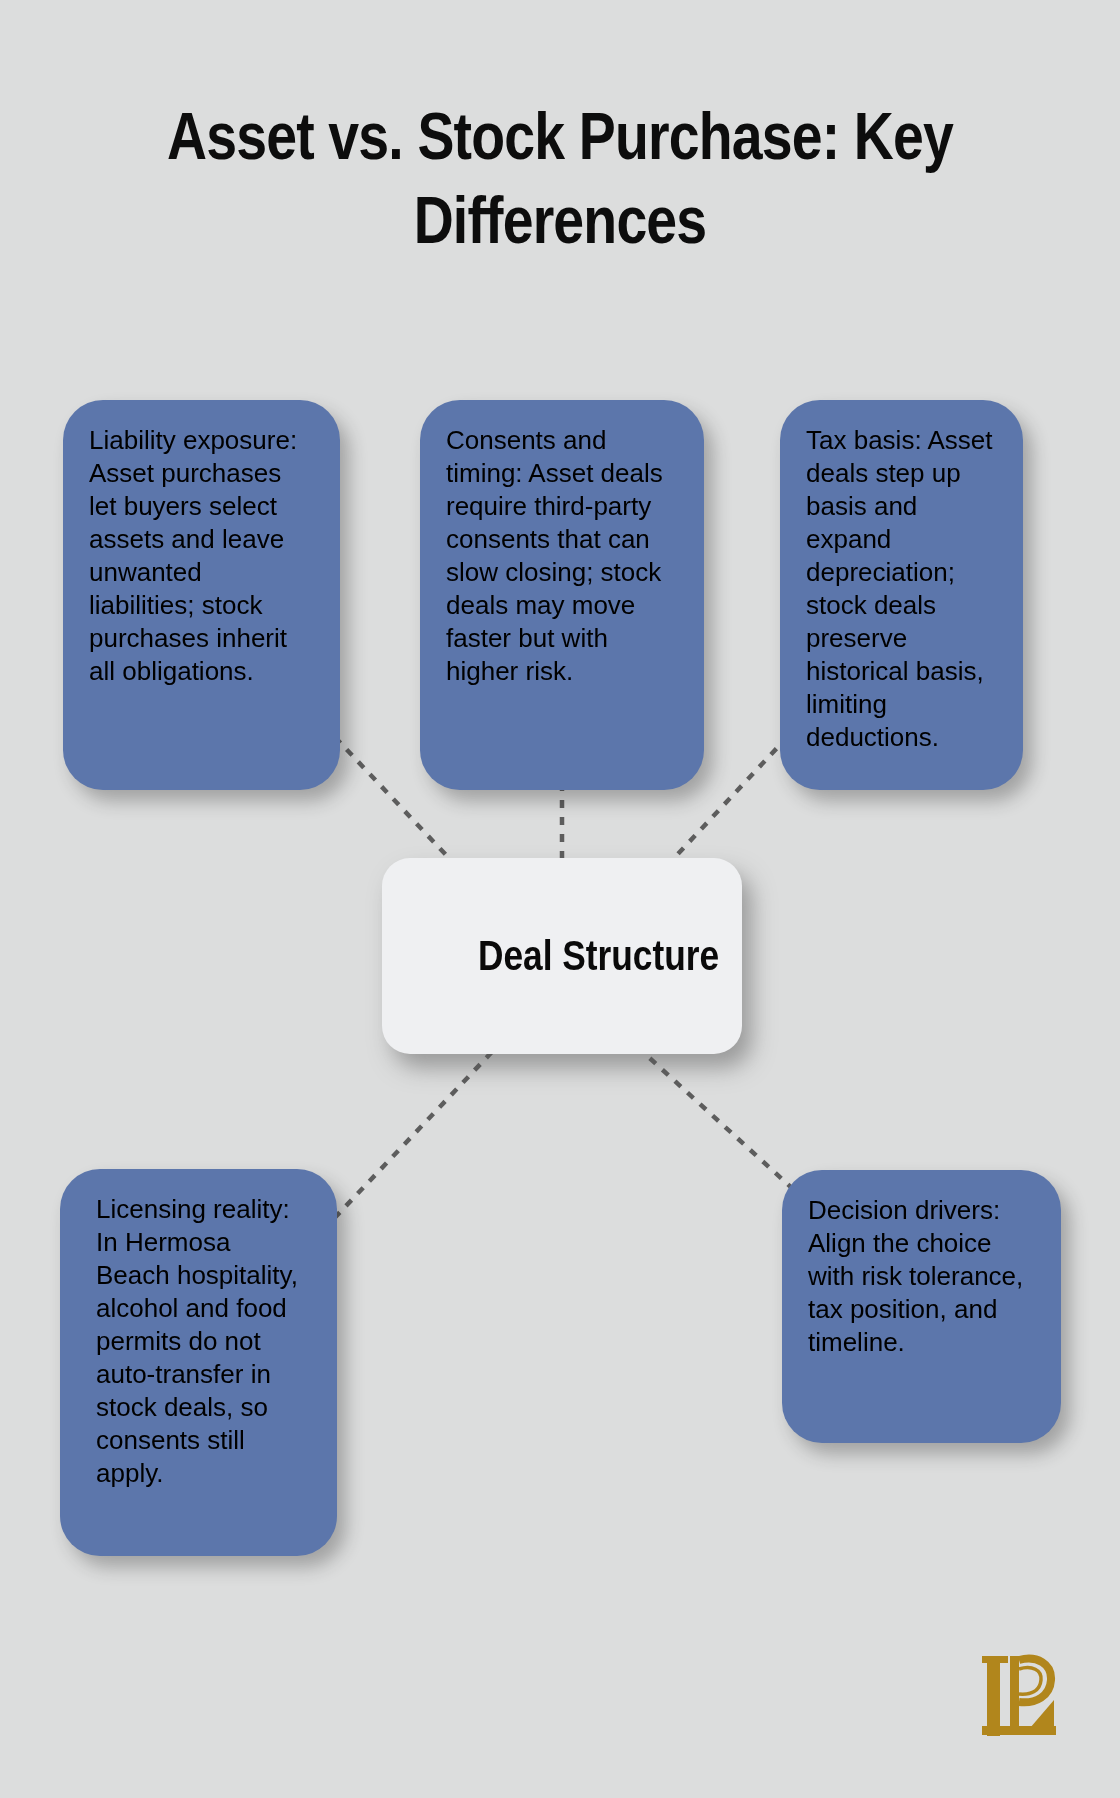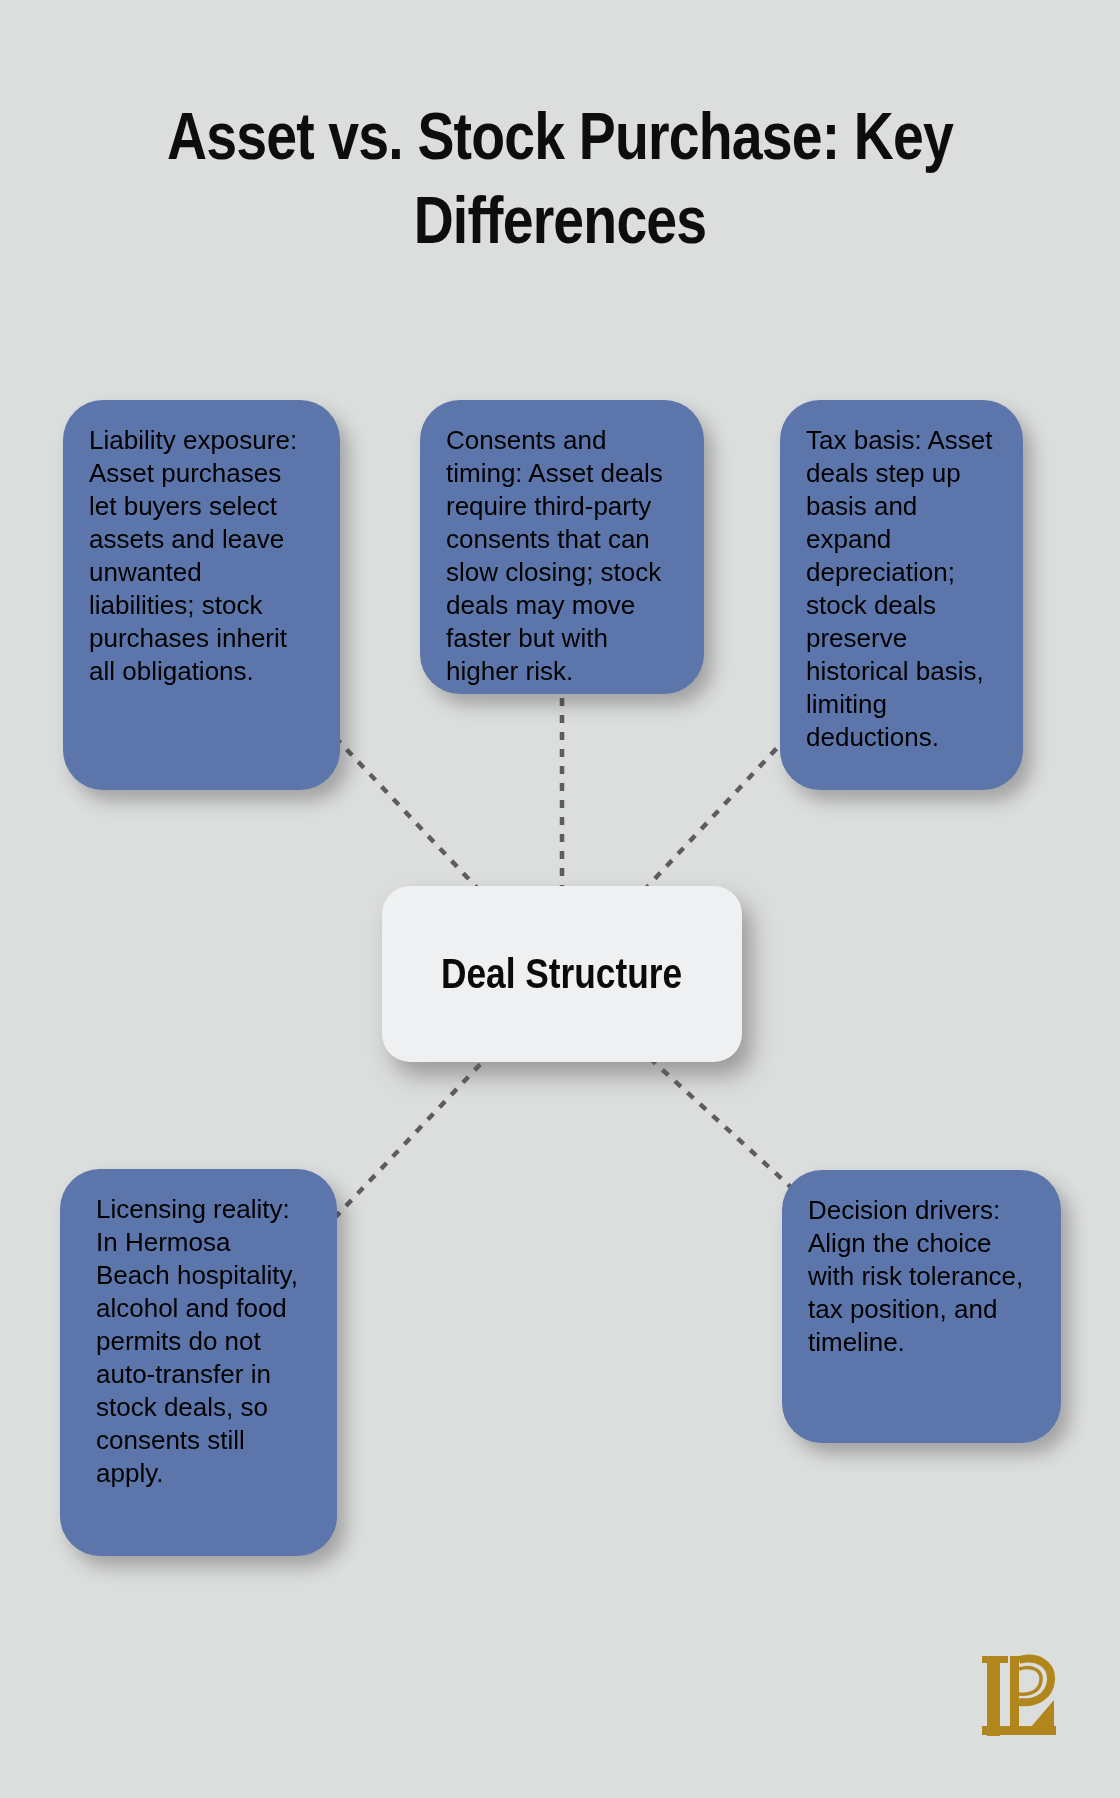--- a/index.html
+++ b/index.html
@@ -12,28 +12,28 @@
   .title span{display:block;white-space:nowrap;letter-spacing:-1px;}
 
   svg.connectors{position:absolute;left:0;top:0;width:1120px;height:1798px;}
   svg.connectors line{stroke:#5d5d5d;stroke-width:4.5;stroke-dasharray:8 9;}
 
   .branch{position:absolute;background:#5c76ab;border-radius:40px;color:#000000;
           font-size:26px;line-height:33px;padding:24px 26px;box-sizing:border-box;
           box-shadow:9px 11px 18px rgba(40,40,40,.32);}
   .branch p{margin:0;}
   #b1{left:63px;top:400px;width:277px;height:390px;}
-  #b2{left:420px;top:400px;width:284px;height:294px;}
+  #b2{left:420px;top:400px;width:284px;height:390px;}
   #b3{left:780px;top:400px;width:243px;height:390px;}
   #b4{left:60px;top:1169px;width:277px;height:387px;padding-left:36px;}
   #b5{left:782px;top:1170px;width:279px;height:273px;}
 
-  .center-node{position:absolute;left:382px;top:858px;width:360px;height:176px;
+  .center-node{position:absolute;left:382px;top:858px;width:360px;height:196px;
                background:#eff0f2;border-radius:28px;display:flex;align-items:center;
-               justify-content:center;box-shadow:10px 14px 22px rgba(90,90,90,.5);margin-top:28px;}
+               justify-content:flex-end;box-shadow:10px 14px 22px rgba(90,90,90,.5);}
   .center-node span{font-weight:bold;font-size:42px;color:#0a0a0a;white-space:nowrap;
                transform:scaleX(0.84);}
 
   .logo{position:absolute;left:980px;top:1654px;width:78px;height:88px;}
 </style>
 </head>
 <body>
 
 <div class="canvas">
 

